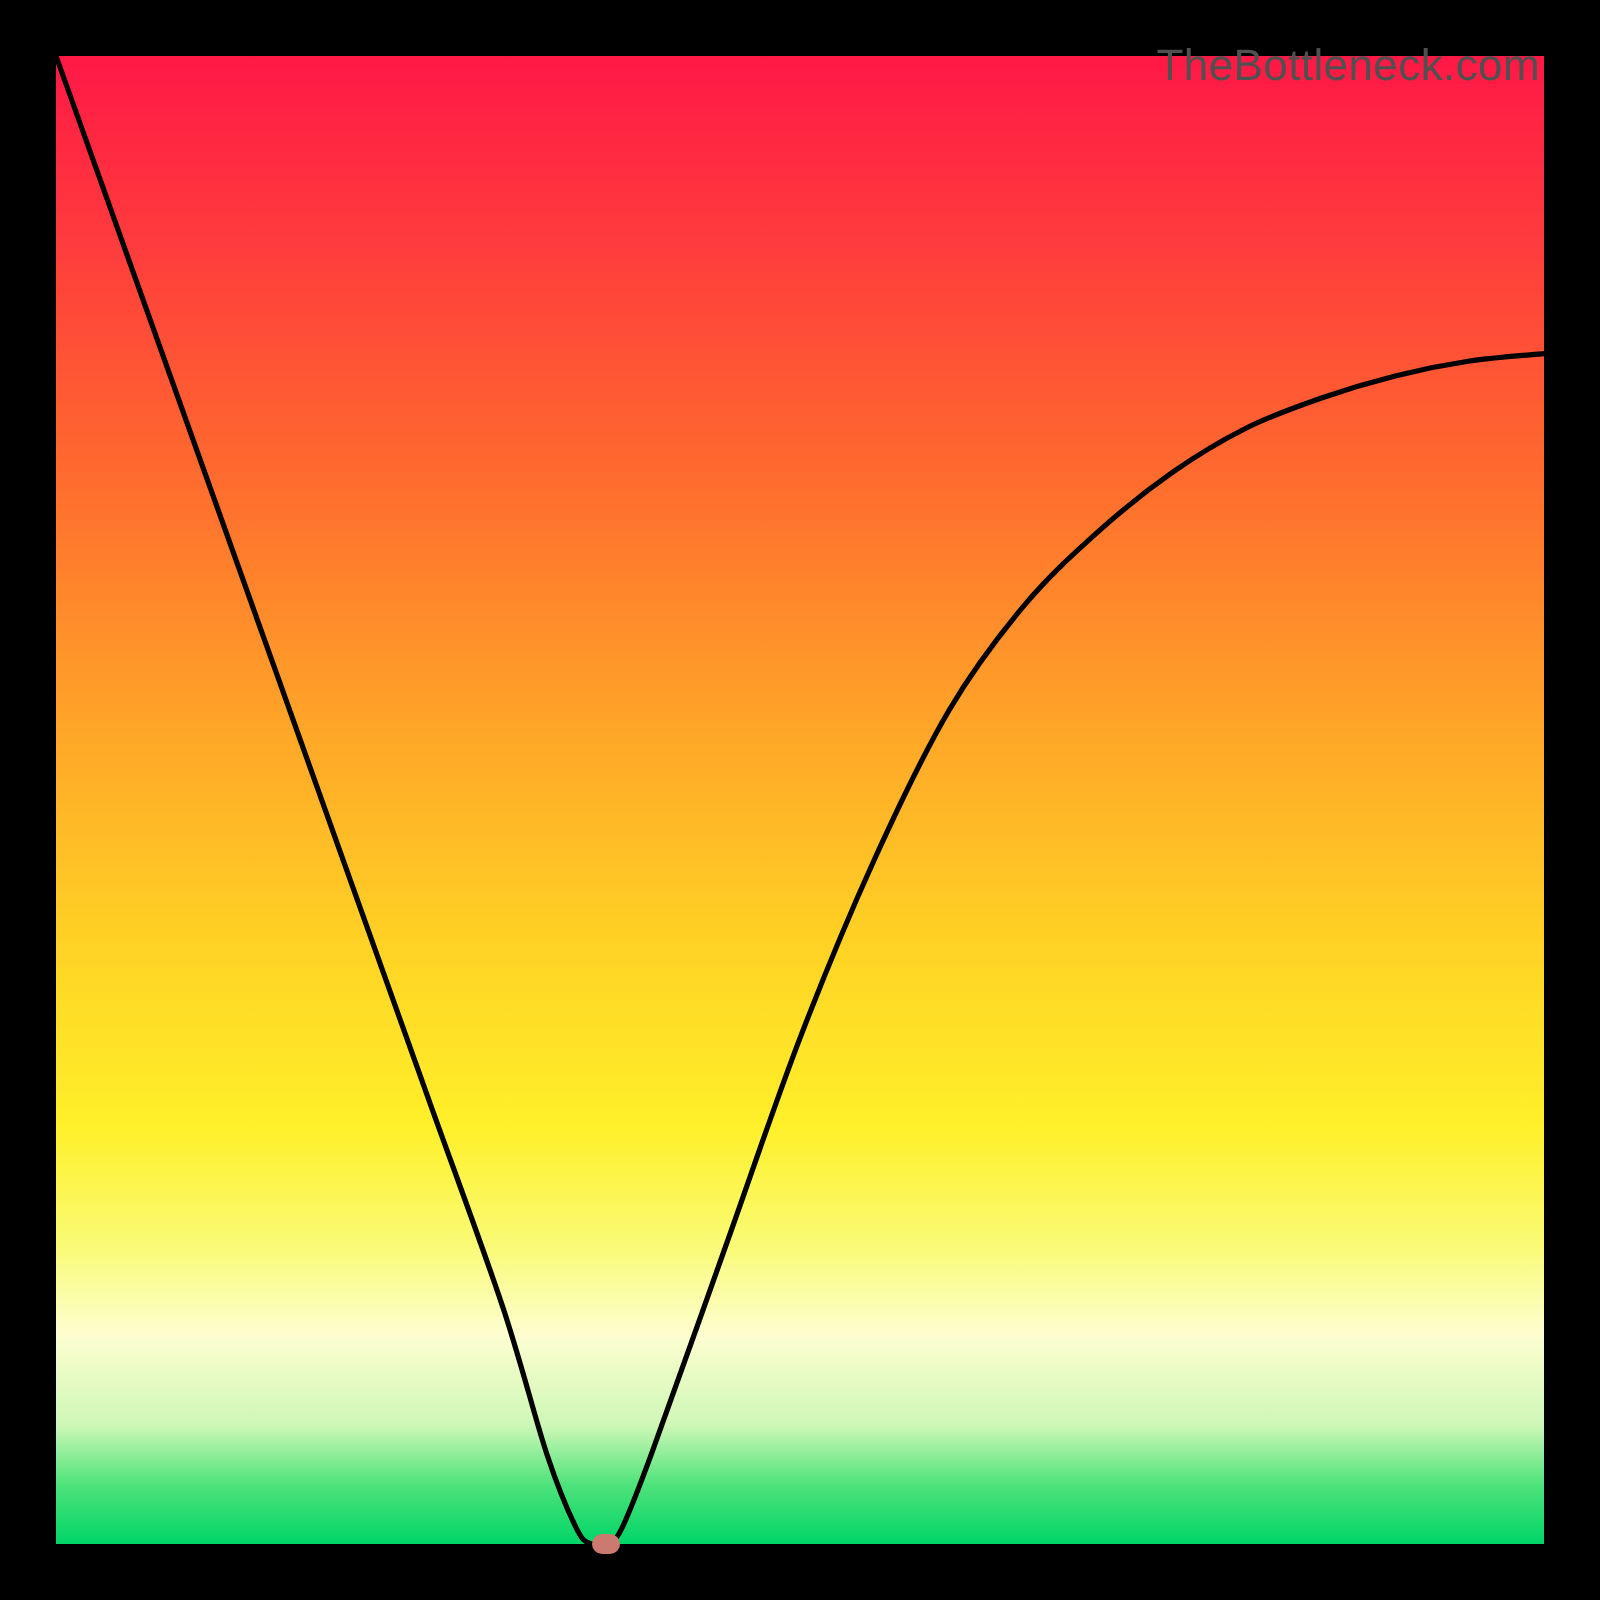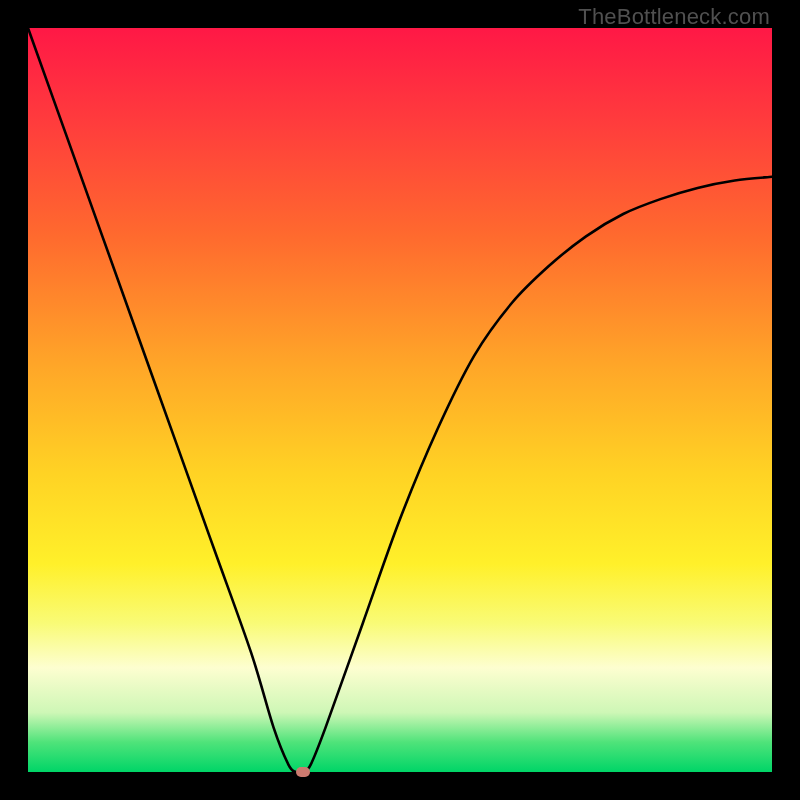--- a/index.html
+++ b/index.html
@@ -14,21 +14,21 @@
   .frame {
     position: absolute;
     left: 0;
     top: 0;
     width: 800px;
     height: 800px;
     background: #000;
   }
   .watermark {
     position: absolute;
-    top: 4px;
+    top: 20px;
     right: 30px;
     color: #505050;
     font-size: 22px;
     font-weight: 500;
     letter-spacing: 0.2px;
     z-index: 10;
   }
   .plot {
     position: absolute;
     left: 28px;

